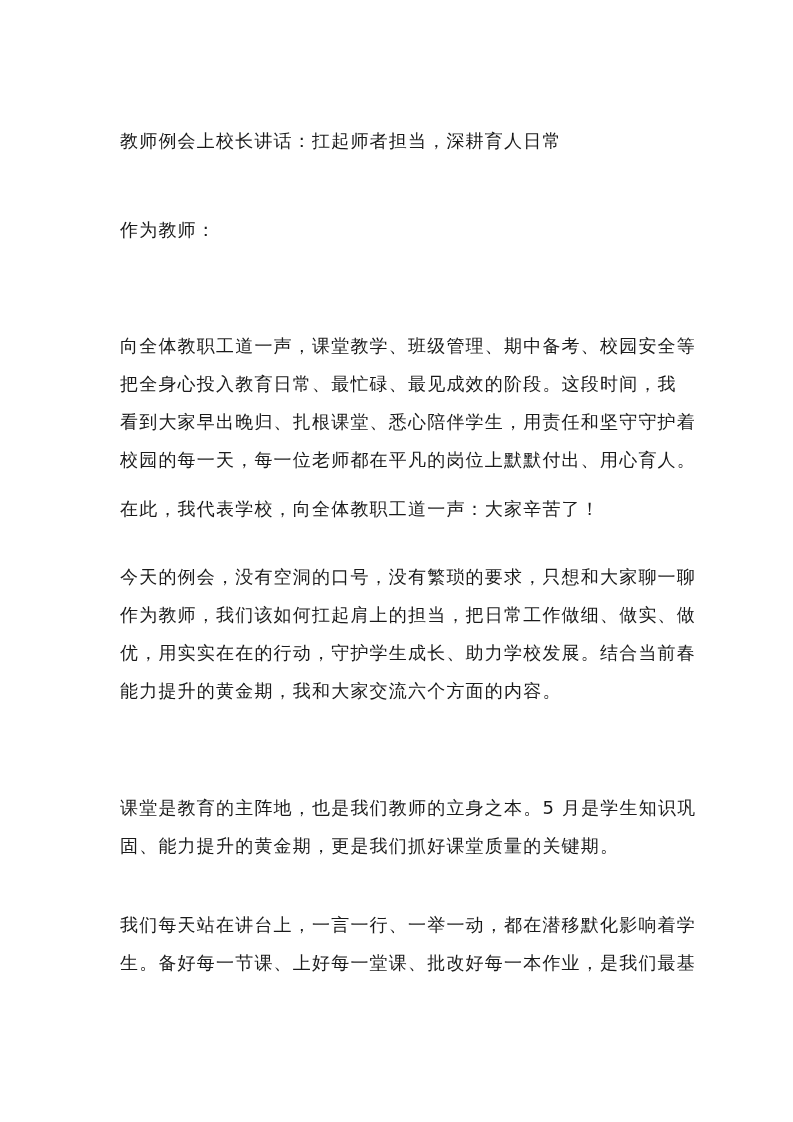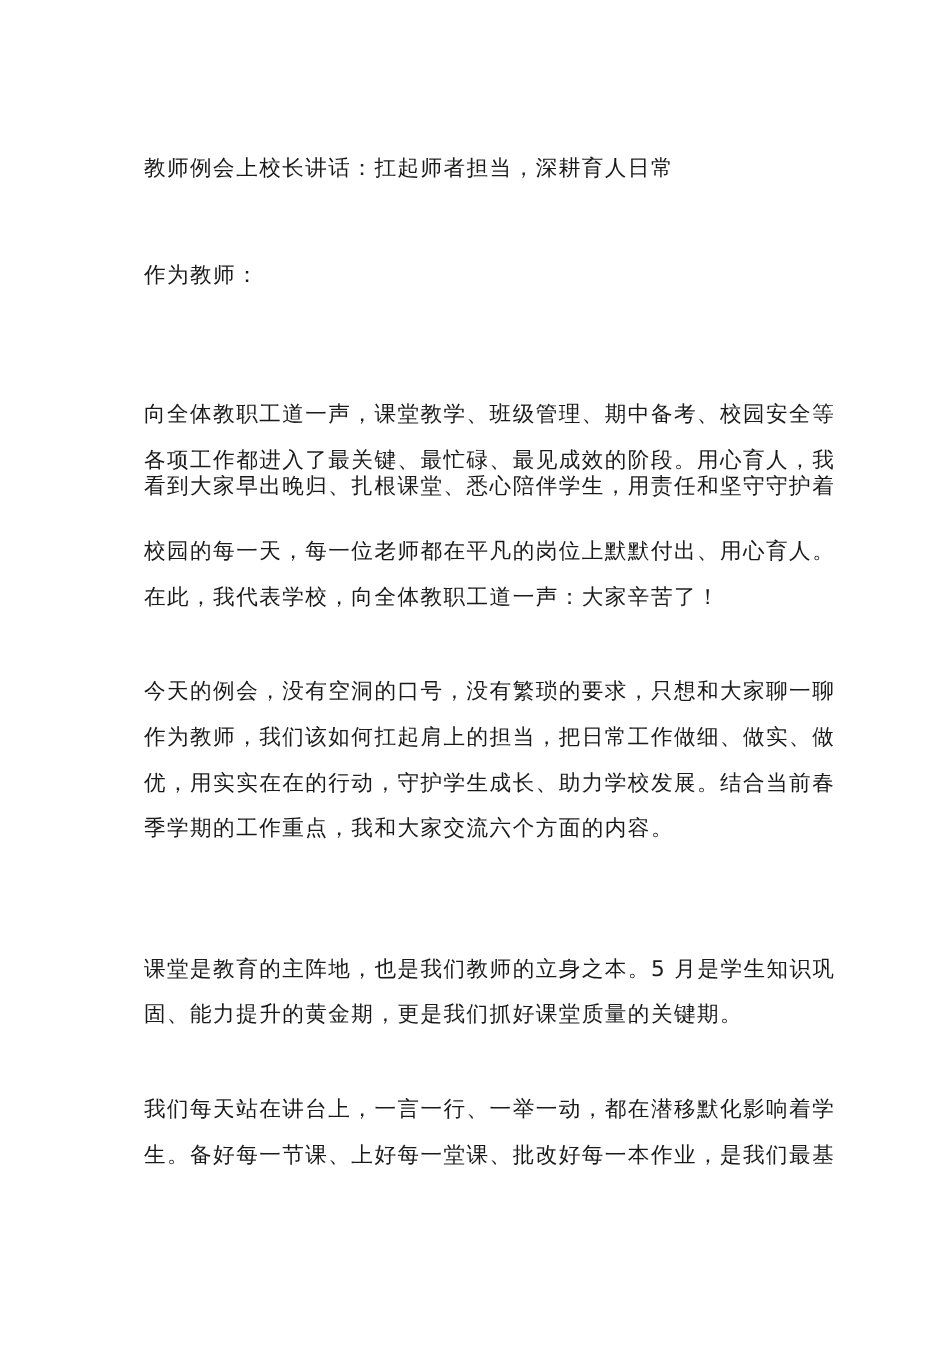--- a/index.html
+++ b/index.html
@@ -20,31 +20,31 @@
 </head>
 <body>
 
 <div class="page">
   <div class="line" style="top:104px">教师例会上校长讲话：扛起师者担当，深耕育人日常</div>
 
   <div class="line" style="top:193px">作为教师：</div>
 
   <div>
     <div class="line" style="top:309px">向全体教职工道一声，课堂教学、班级管理、期中备考、校园安全等</div>
-    <div class="line" style="top:347px">各项工作都进入了最关键、最忙碌、最见成效的阶段。用心育人，我</div>
-    <div class="line" style="top:369px">看到大家早出晚归、扎根课堂、悉心陪伴学生，用责任和坚守守护着</div>
+    <div class="line" style="top:347px">把全身心投入教育日常、最忙碌、最见成效的阶段。这段时间，我</div>
+    <div class="line" style="top:385px">看到大家早出晚归、扎根课堂、悉心陪伴学生，用责任和坚守守护着</div>
     <div class="line" style="top:423px">校园的每一天，每一位老师都在平凡的岗位上默默付出、用心育人。</div>
-    <div class="line" style="top:461px">在此，我代表学校，向全体教职工道一声：大家辛苦了！</div>
+    <div class="line" style="top:472px">在此，我代表学校，向全体教职工道一声：大家辛苦了！</div>
   </div>
 
   <div>
     <div class="line" style="top:540px">今天的例会，没有空洞的口号，没有繁琐的要求，只想和大家聊一聊</div>
     <div class="line" style="top:578px">作为教师，我们该如何扛起肩上的担当，把日常工作做细、做实、做</div>
     <div class="line" style="top:616px">优，用实实在在的行动，守护学生成长、助力学校发展。结合当前春</div>
-    <div class="line" style="top:654px">季学期的工作重点，我和大家交流六个方面的内容。</div>
+    <div class="line" style="top:654px">能力提升的黄金期，我和大家交流六个方面的内容。</div>
   </div>
 
 
   <div>
     <div class="line" style="top:771px">课堂是教育的主阵地，也是我们教师的立身之本。5 月是学生知识巩</div>
     <div class="line" style="top:809px">固、能力提升的黄金期，更是我们抓好课堂质量的关键期。</div>
   </div>
 
   <div>
     <div class="line" style="top:888px">我们每天站在讲台上，一言一行、一举一动，都在潜移默化影响着学</div>

